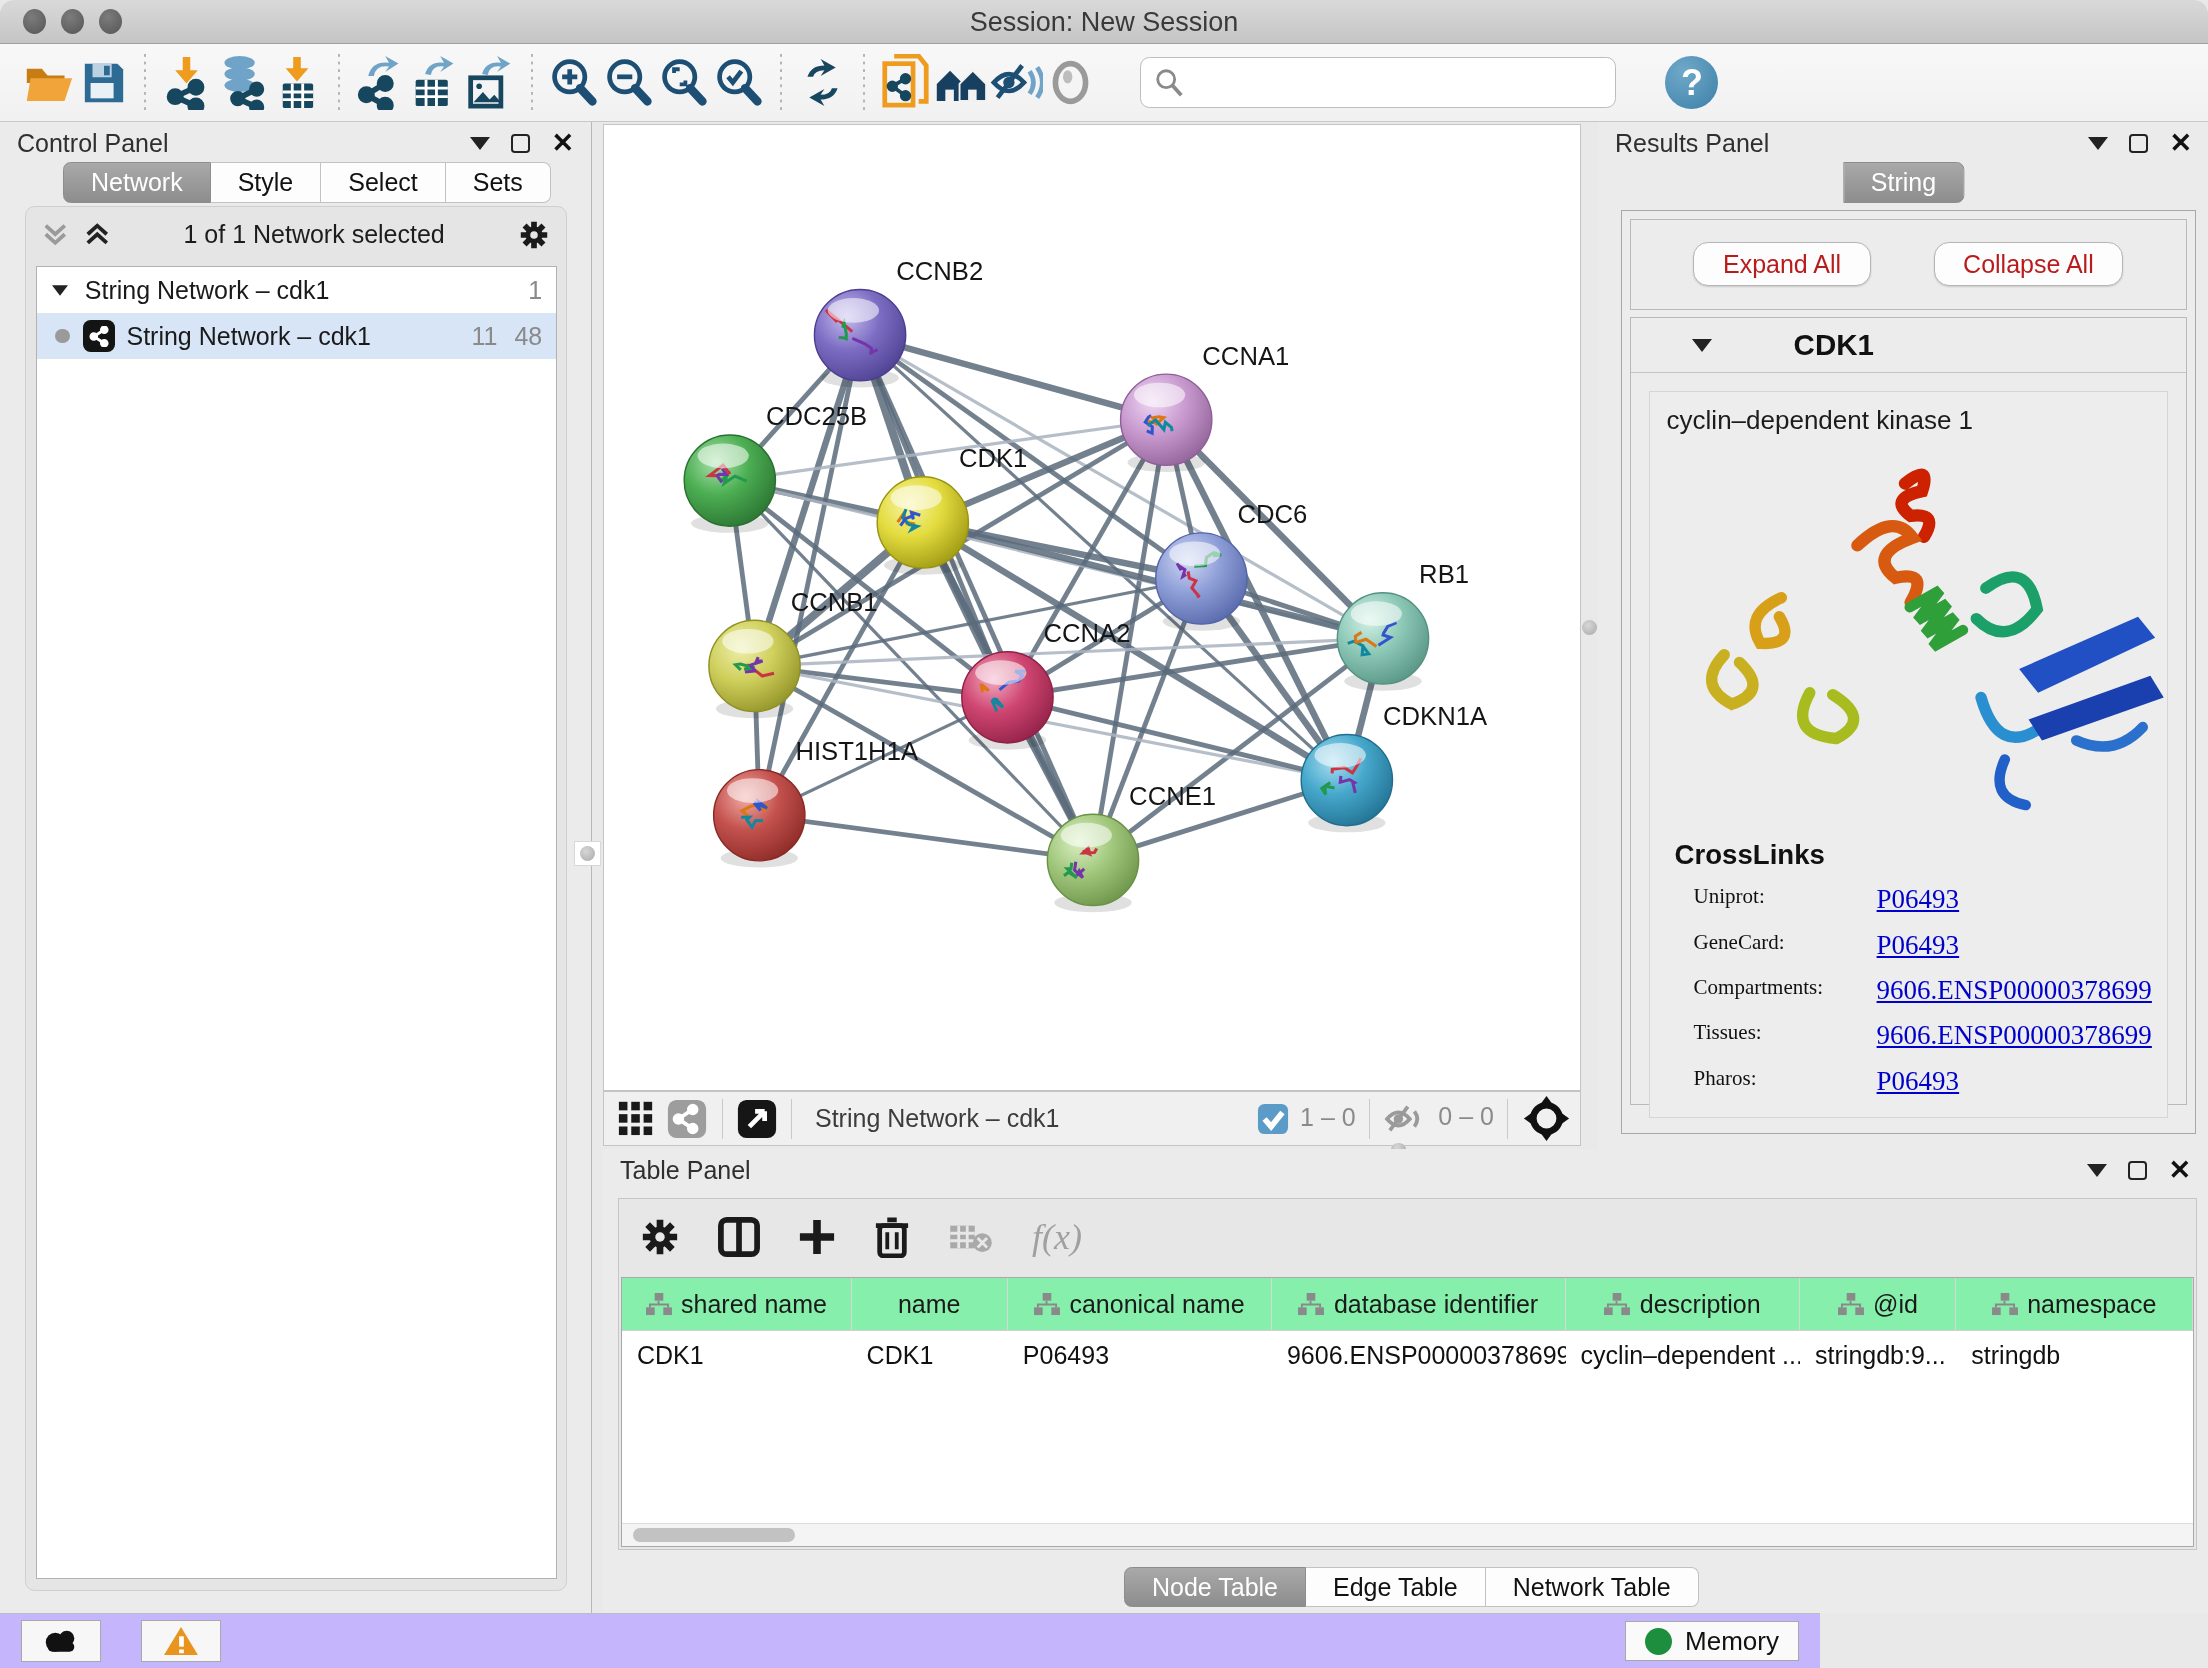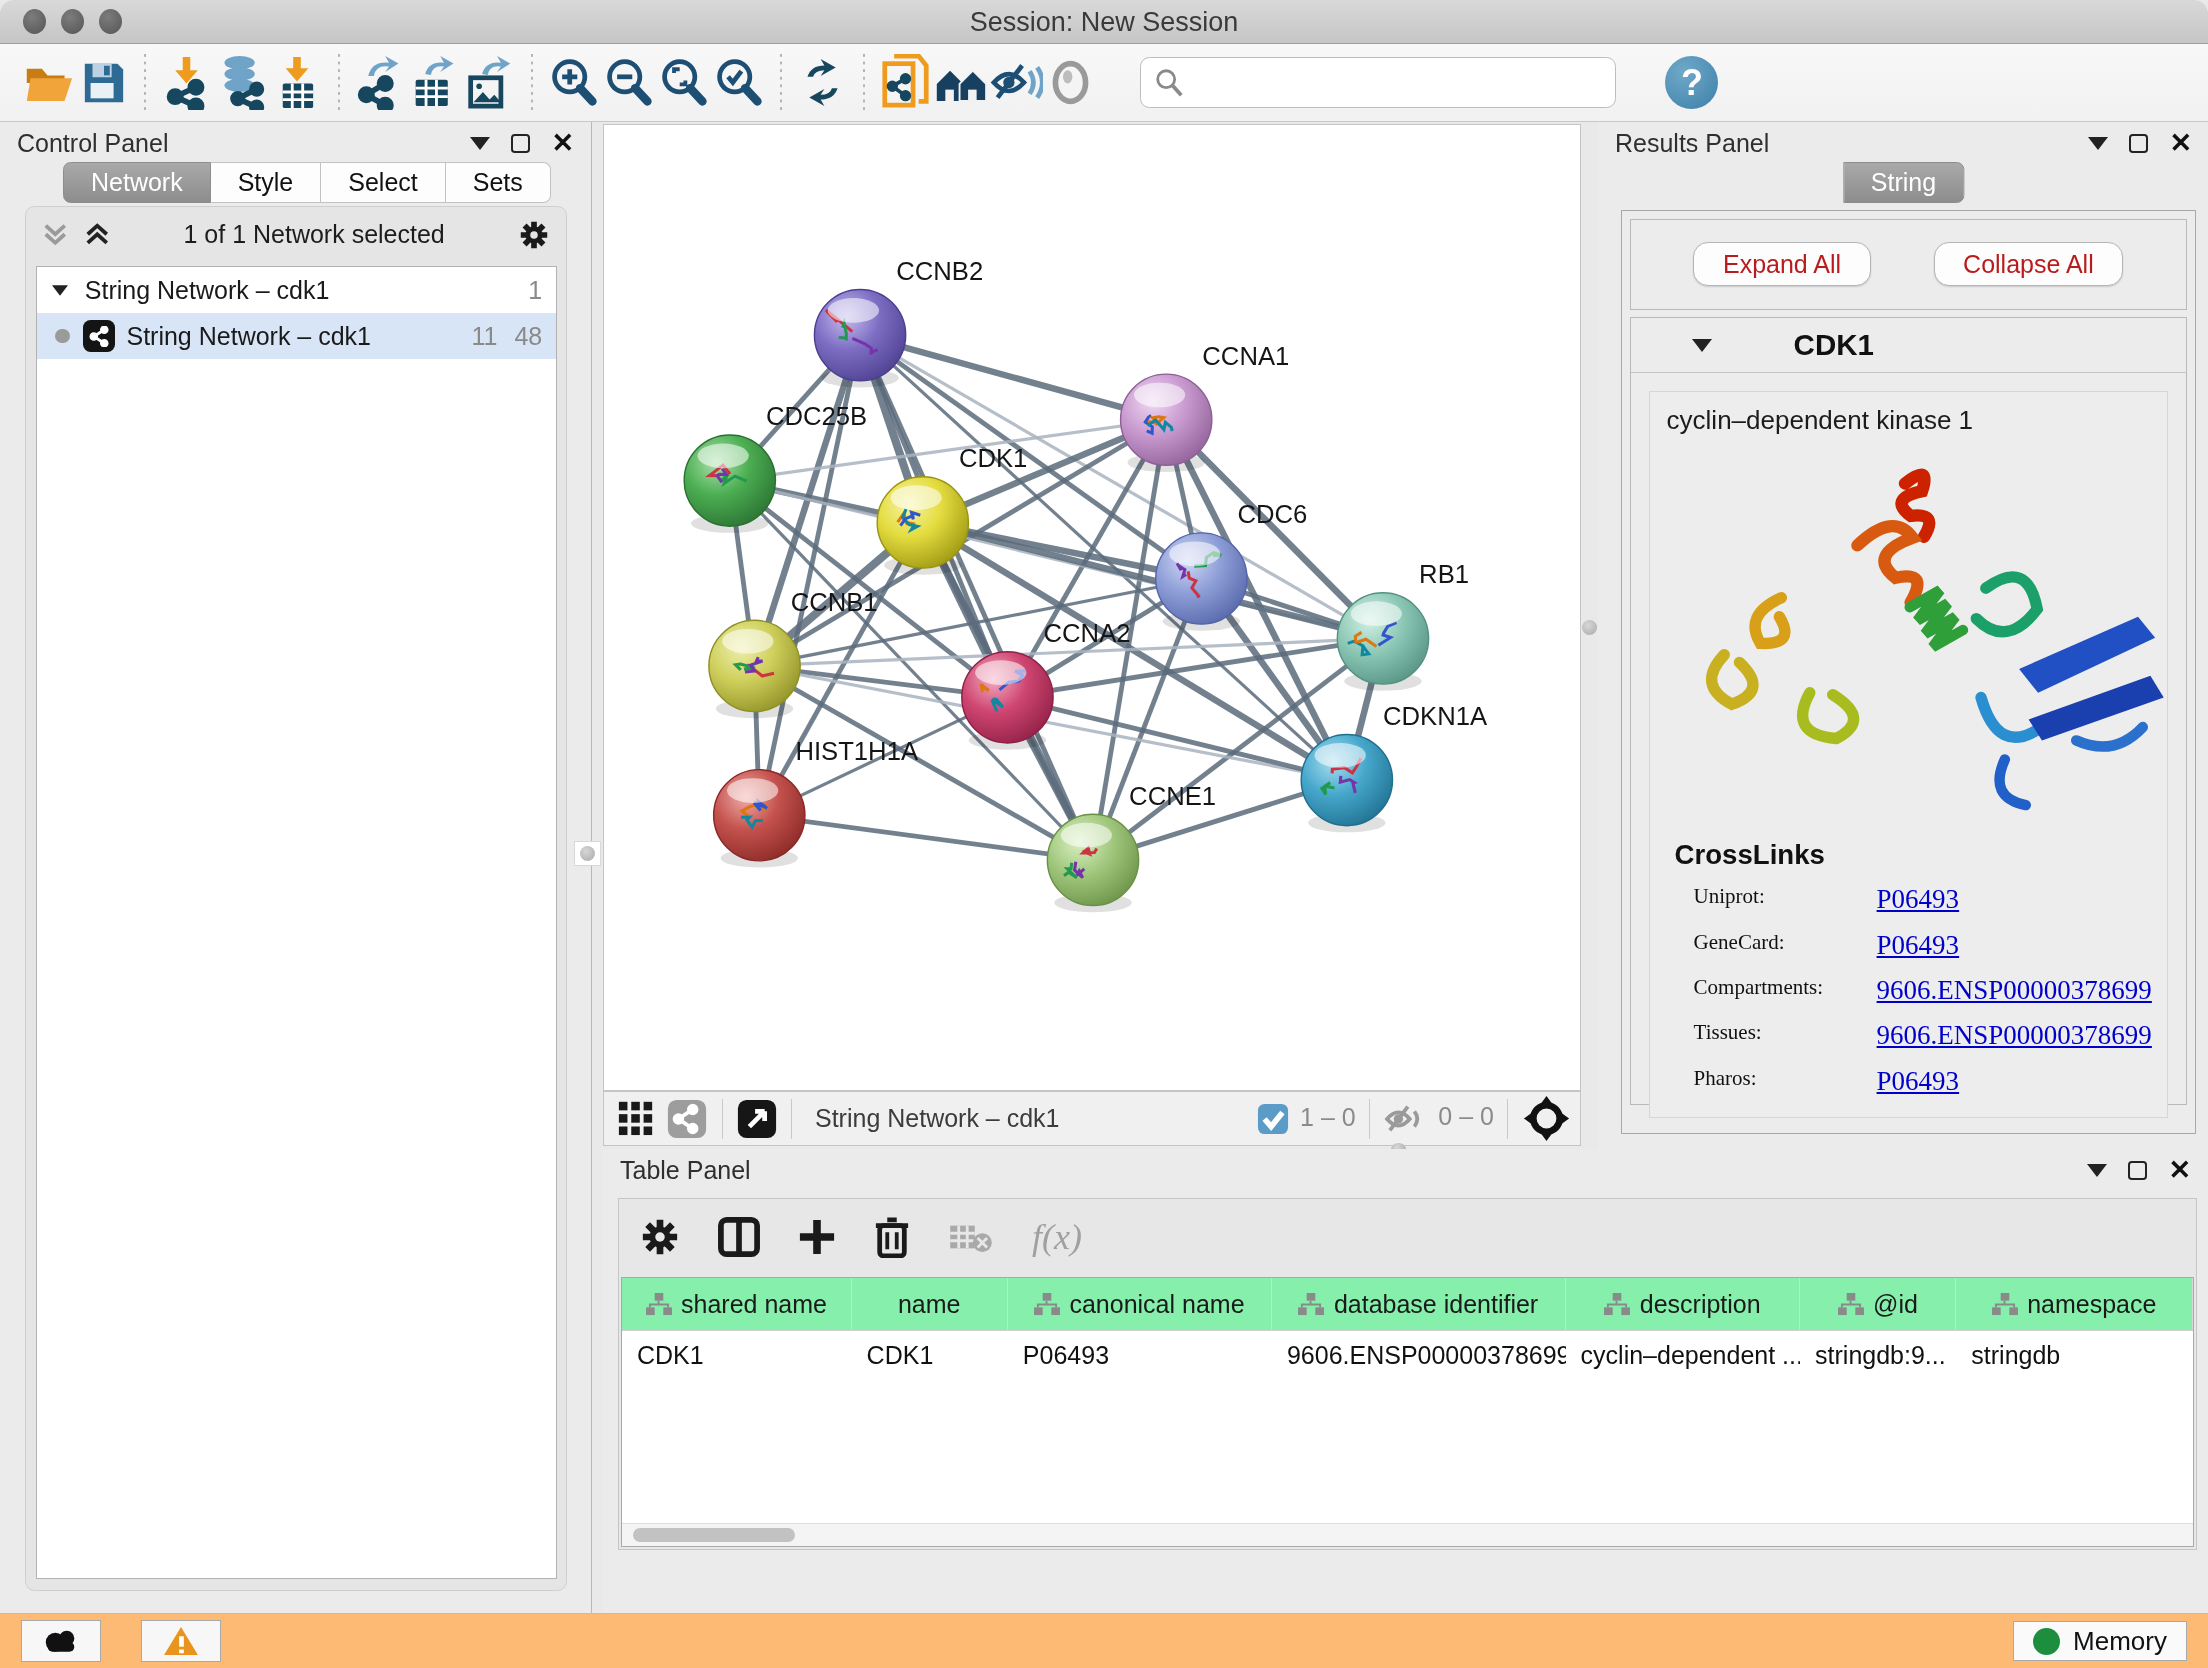--- a/index.html
+++ b/index.html
@@ -93,21 +93,21 @@
   .tbox{position:absolute;left:1.9px;right:1.9px;top:78px;bottom:1.9px;background:#fff;border:1.9px solid #a9a9a9;overflow:hidden;}
   .thead{display:flex;height:53px;background:#86efac;border-bottom:1.9px solid #cfcfcf;}
   .th{display:flex;align-items:center;justify-content:center;gap:9.5px;font-size:25px;color:#1a1a1a;border-right:1px solid #d8d8d8;overflow:hidden;white-space:nowrap;}
   .trowd{display:flex;height:48px;align-items:center;}
   .td{font-size:25px;color:#111;padding-left:15px;overflow:hidden;white-space:nowrap;}
   .hscroll{position:absolute;left:0;right:0;bottom:0;height:23px;background:#f4f4f4;border-top:1px solid #ddd;}
   .hthumb{position:absolute;left:11.4px;top:3.8px;width:162px;height:14.3px;border-radius:7.6px;background:#c2c2c2;}
   .btabs{position:absolute;left:521px;bottom:5.7px;}
 
   
-  .statusbar{position:absolute;left:0;top:1613px;width:2208px;height:55px;background:#fdba74;border-top:1.9px solid #bdbdbd;
+  .statusbar{position:absolute;left:0;top:1613px;width:1820px;height:55px;background:#c4b5fd;border-top:1.9px solid #bdbdbd;
     display:flex;align-items:center;justify-content:space-between;padding:0 21px;}
   .sgroup{display:flex;gap:40px;}
   .sbtn{width:80px;height:42px;background:#f7f7f7;border:1.9px solid #a9a9a9;display:flex;align-items:center;justify-content:center;}
   .membtn{display:flex;align-items:center;gap:13.3px;background:#fafafa;border:1.9px solid #a9a9a9;padding:3.8px 19px;font-size:26px;color:#111;}
   .memdot{width:27px;height:27px;border-radius:50%;background:#1d8e3d;}
   svg{display:block;}
 </style>
 </head>
 <body>
 
@@ -788,20 +788,25 @@
           <div class="td" style="width:307px">9606.ENSP00000378699</div>
           <div class="td" style="width:245px">cyclin–dependent ...</div>
           <div class="td" style="width:163px">stringdb:9...</div>
           <div class="td" style="width:247px">stringdb</div>
         </div>
         <div class="hscroll">
             <div class="hthumb"></div>
           </div>
       </div>
     </div>
+    <div class="tabs btabs">
+      <span class="tab sel">Node Table</span>
+      <span class="tab">Edge Table</span>
+      <span class="tab">Network Table</span>
+    </div>
   </div>
 
   <div class="statusbar">
     <div class="sgroup">
       <div class="sbtn">
         <svg width="42" height="28.5" viewBox="0 0 44 30">
             <circle cx="16" cy="16" r="10" fill="#111"></circle>
             <circle cx="28" cy="12" r="8" fill="#111"></circle>
             <rect x="8" y="16" width="28" height="10" rx="5" fill="#111"></rect>
           </svg>

